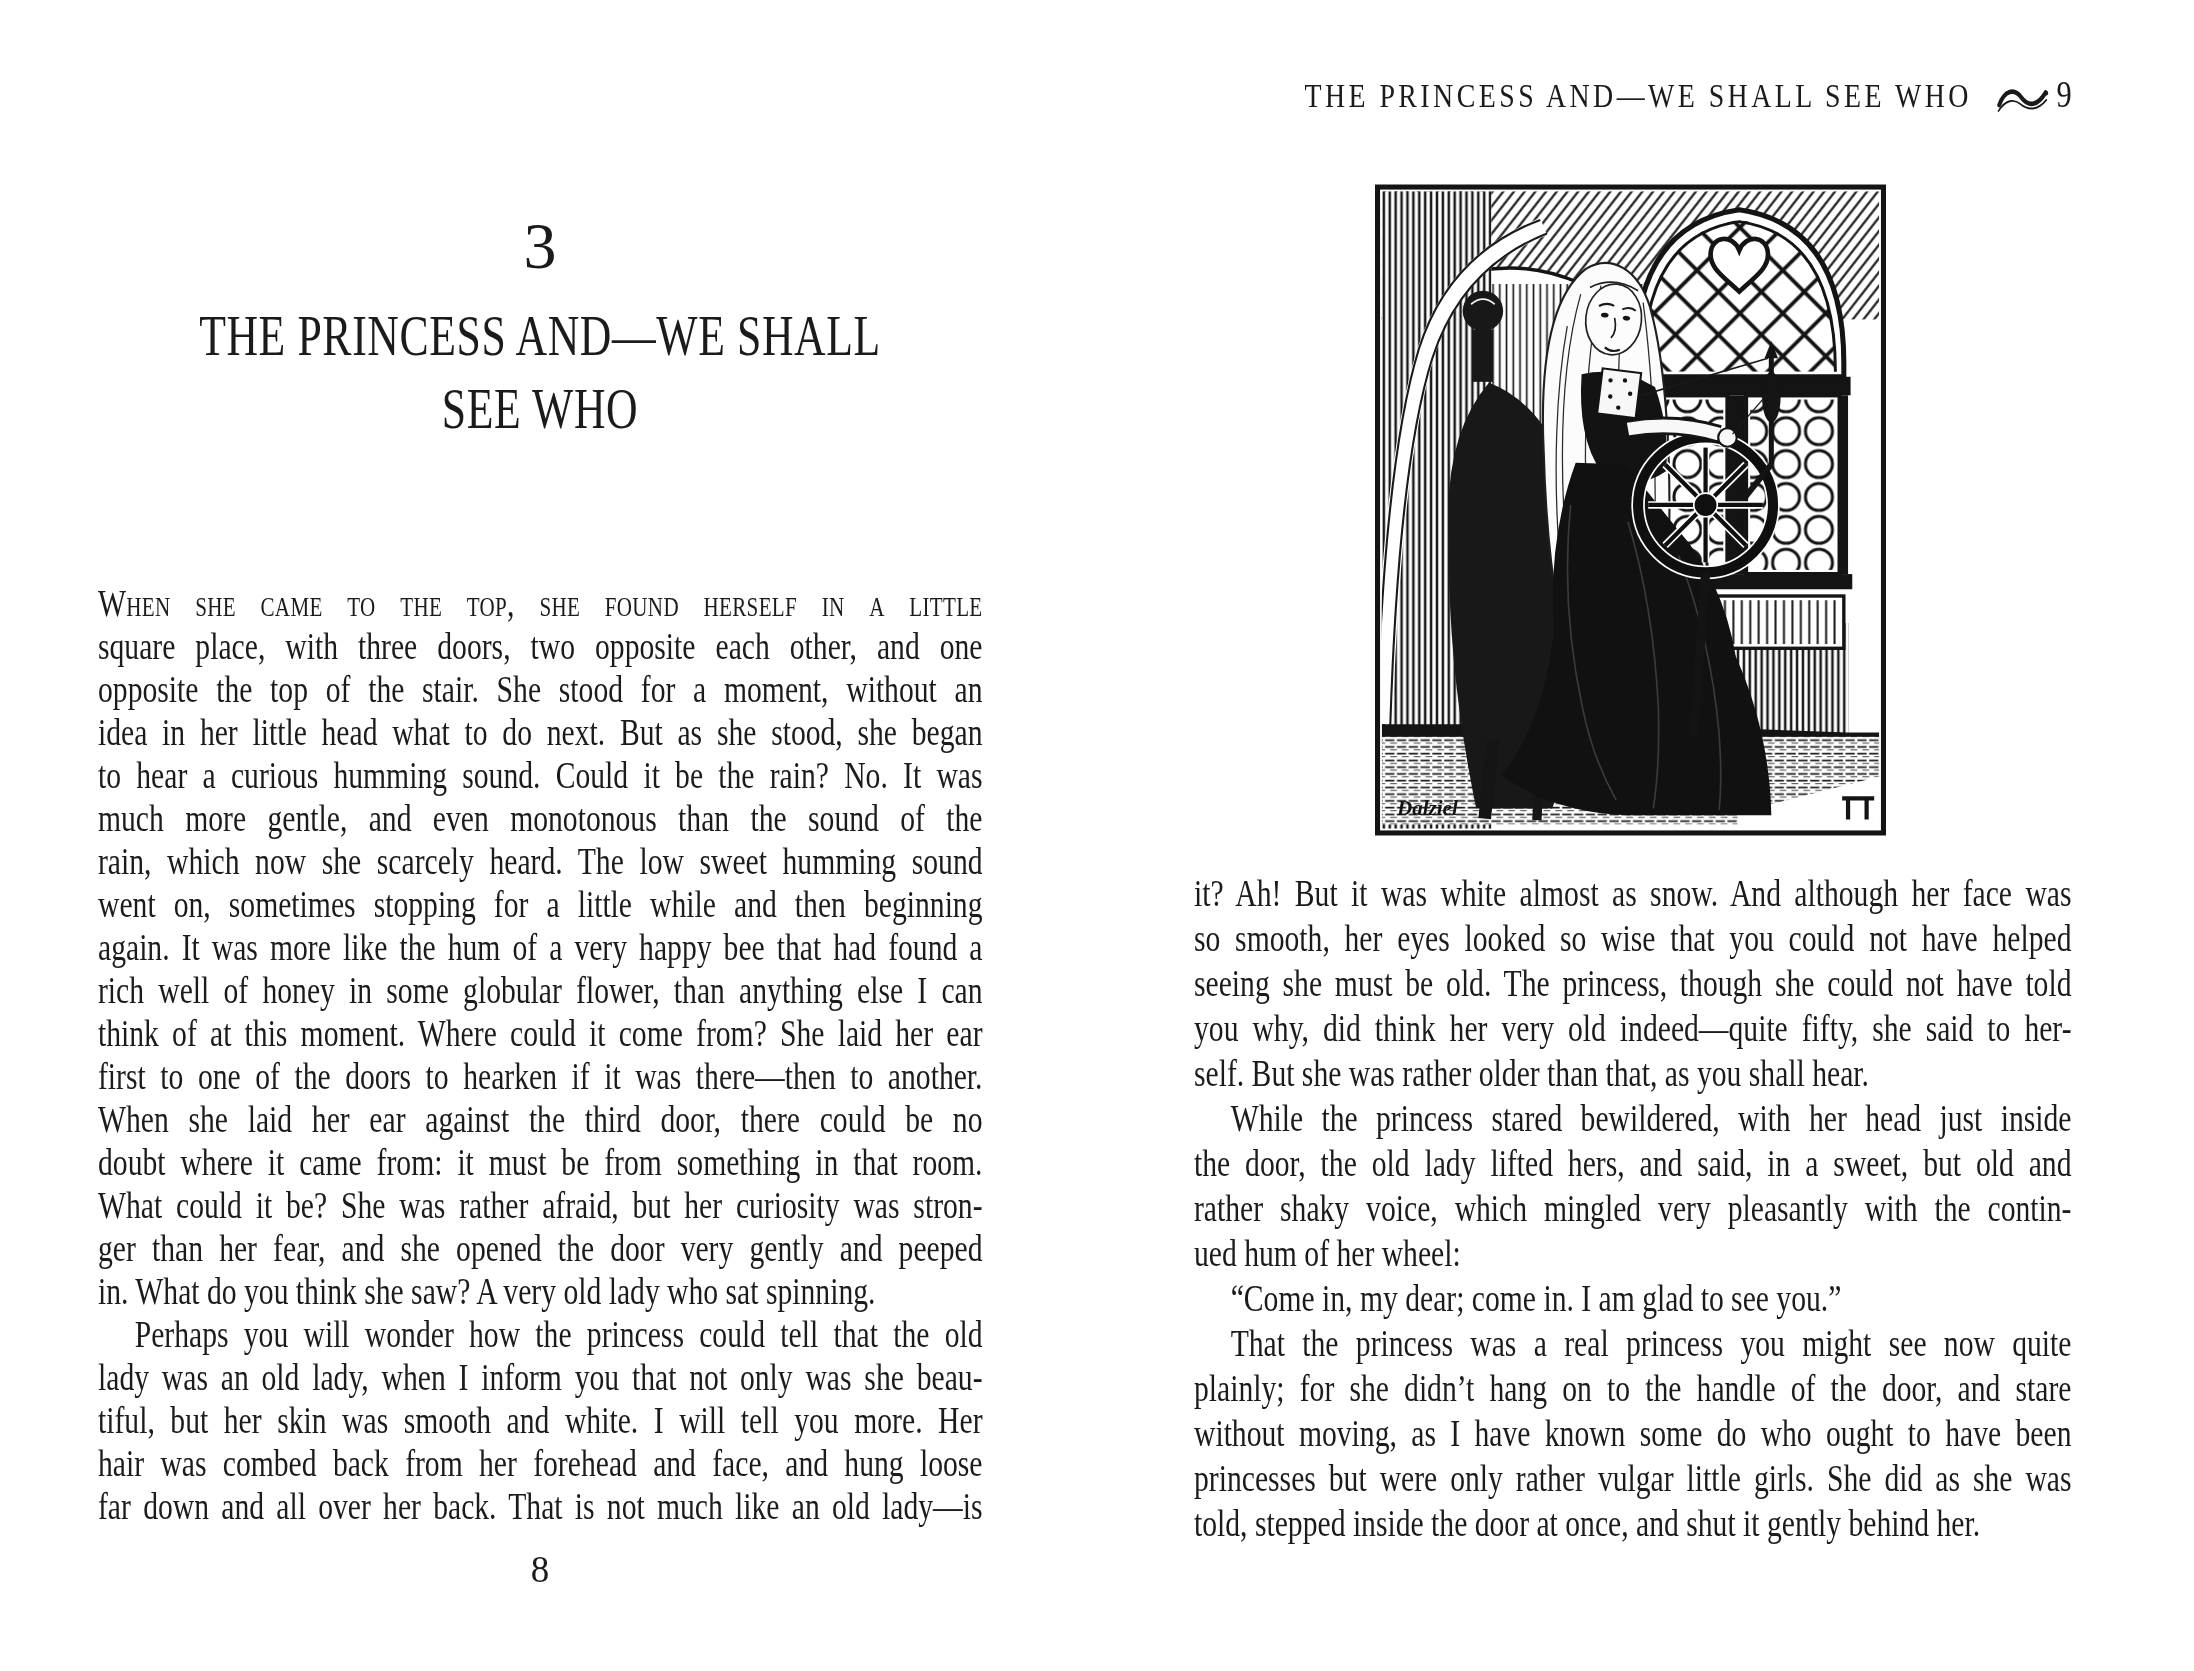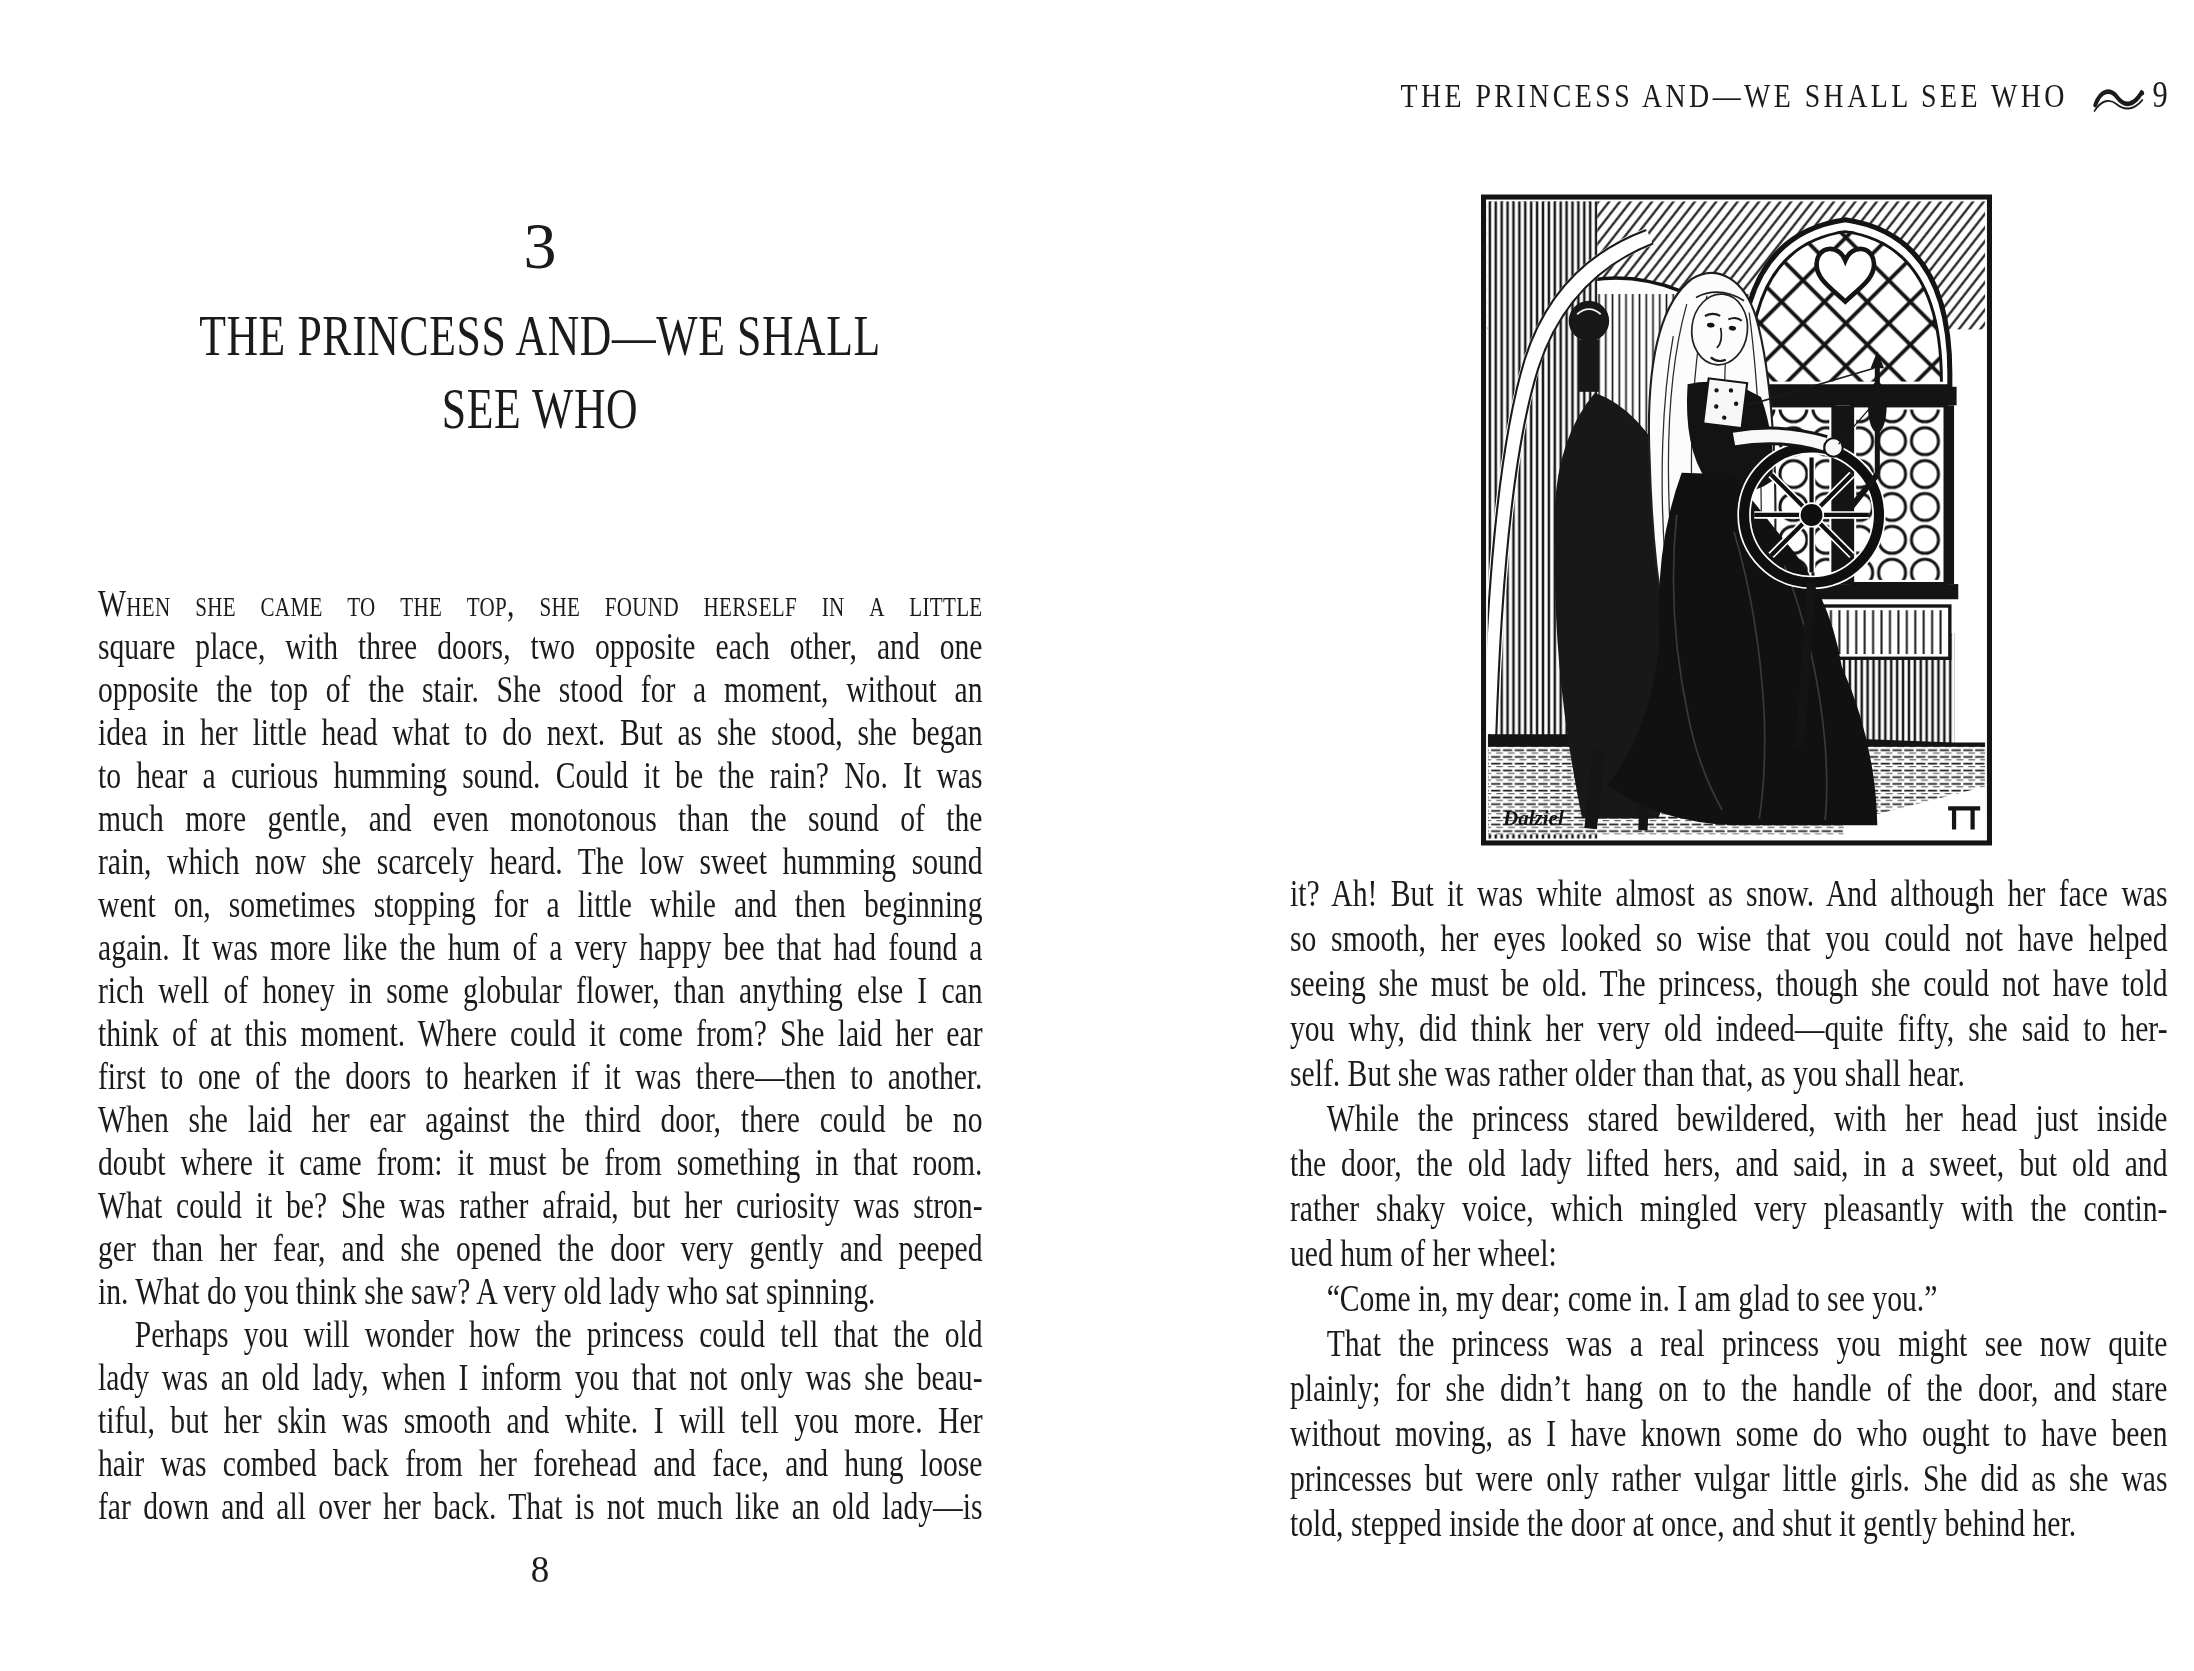--- a/index.html
+++ b/index.html
@@ -3,21 +3,21 @@
 <meta charset="utf-8">
 <title>Book spread</title>
 <style>
   html,body{margin:0;padding:0;}
   body{
     width:2194px;height:1672px;position:relative;background:#ffffff;
     font-family:"Liberation Serif", serif;color:#1b1b1b;overflow:hidden;
   }
   .page{position:absolute;top:0;height:100%;}
   .page-left{left:98px;width:884px;}
-  .page-right{left:1290px;width:878px;}
+  .page-right{left:1194px;width:878px;}
 
   
   .chapter-number{
     position:absolute;top:213px;left:0;width:100%;
     text-align:center;font-size:66px;line-height:1;
   }
   .chapter-title{
     position:absolute;top:300px;left:50%;width:1134px;margin:0 0 0 -567px;
     transform:scaleX(0.78);transform-origin:center top;
     font-weight:400;font-size:56px;line-height:73px;text-align:center;letter-spacing:0.8px;
@@ -46,21 +46,21 @@
     position:absolute;top:73px;right:0;
     display:flex;align-items:baseline;
     transform:scaleX(0.82);transform-origin:right top;
     white-space:nowrap;
   }
   .rh-title{font-size:34px;letter-spacing:4.2px;}
   .rh-ornament{width:66px;height:34px;margin:0 8.4px 0 29px;align-self:center;position:relative;top:5px;flex:none;}
   .rh-folio{font-size:37px;letter-spacing:0;}
 
   
-  .illustration{position:absolute;left:181px;top:184px;width:511px;height:517px;margin:10px;font-weight:bold;}
+  .illustration{position:absolute;left:181px;top:184px;width:511px;height:517px;margin:0;font-weight:bold;}
   .illustration svg{display:block;}
 </style>
 </head>
 <body>
 
 <div class="spread">
 
   <section class="page page-left">
     <div class="chapter-number">3</div>
     <h1 class="chapter-title">

